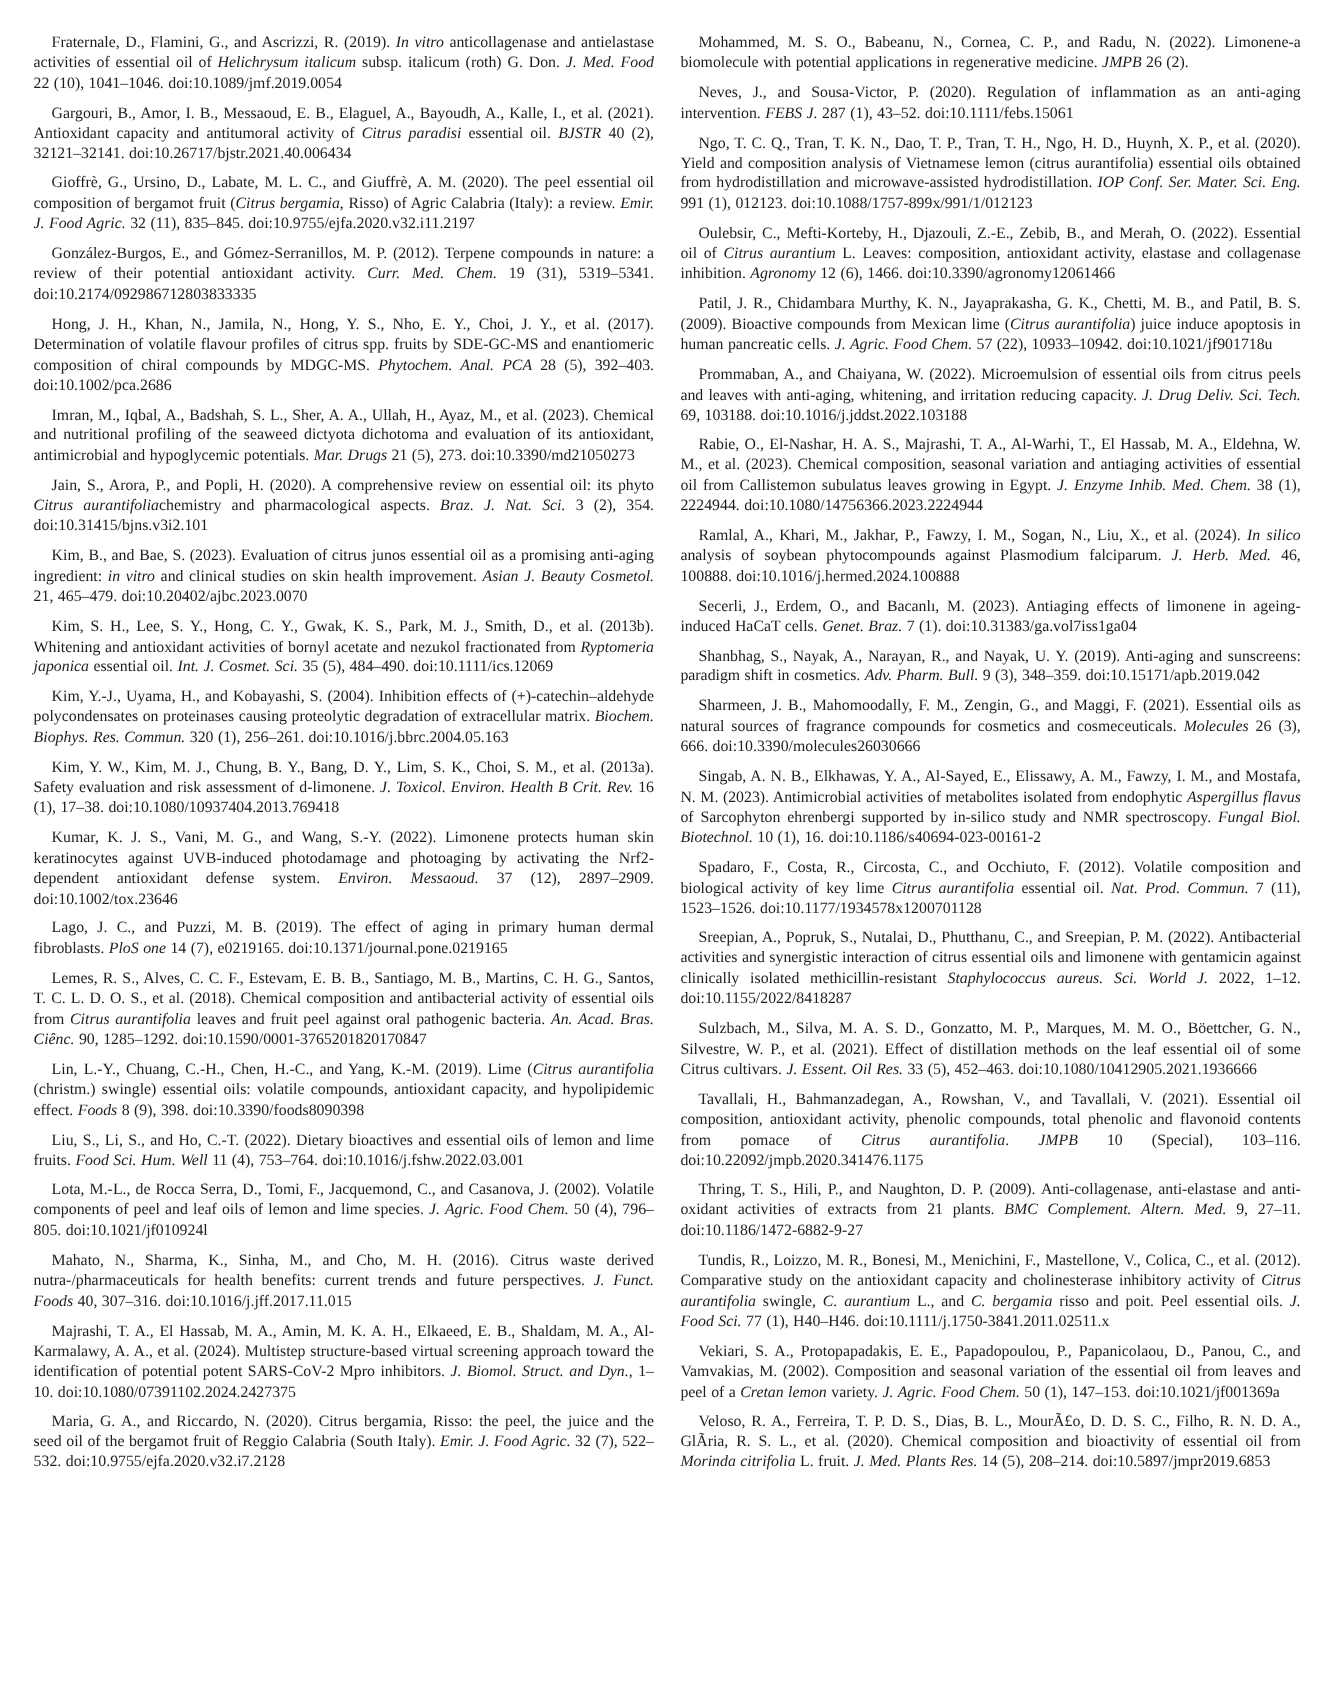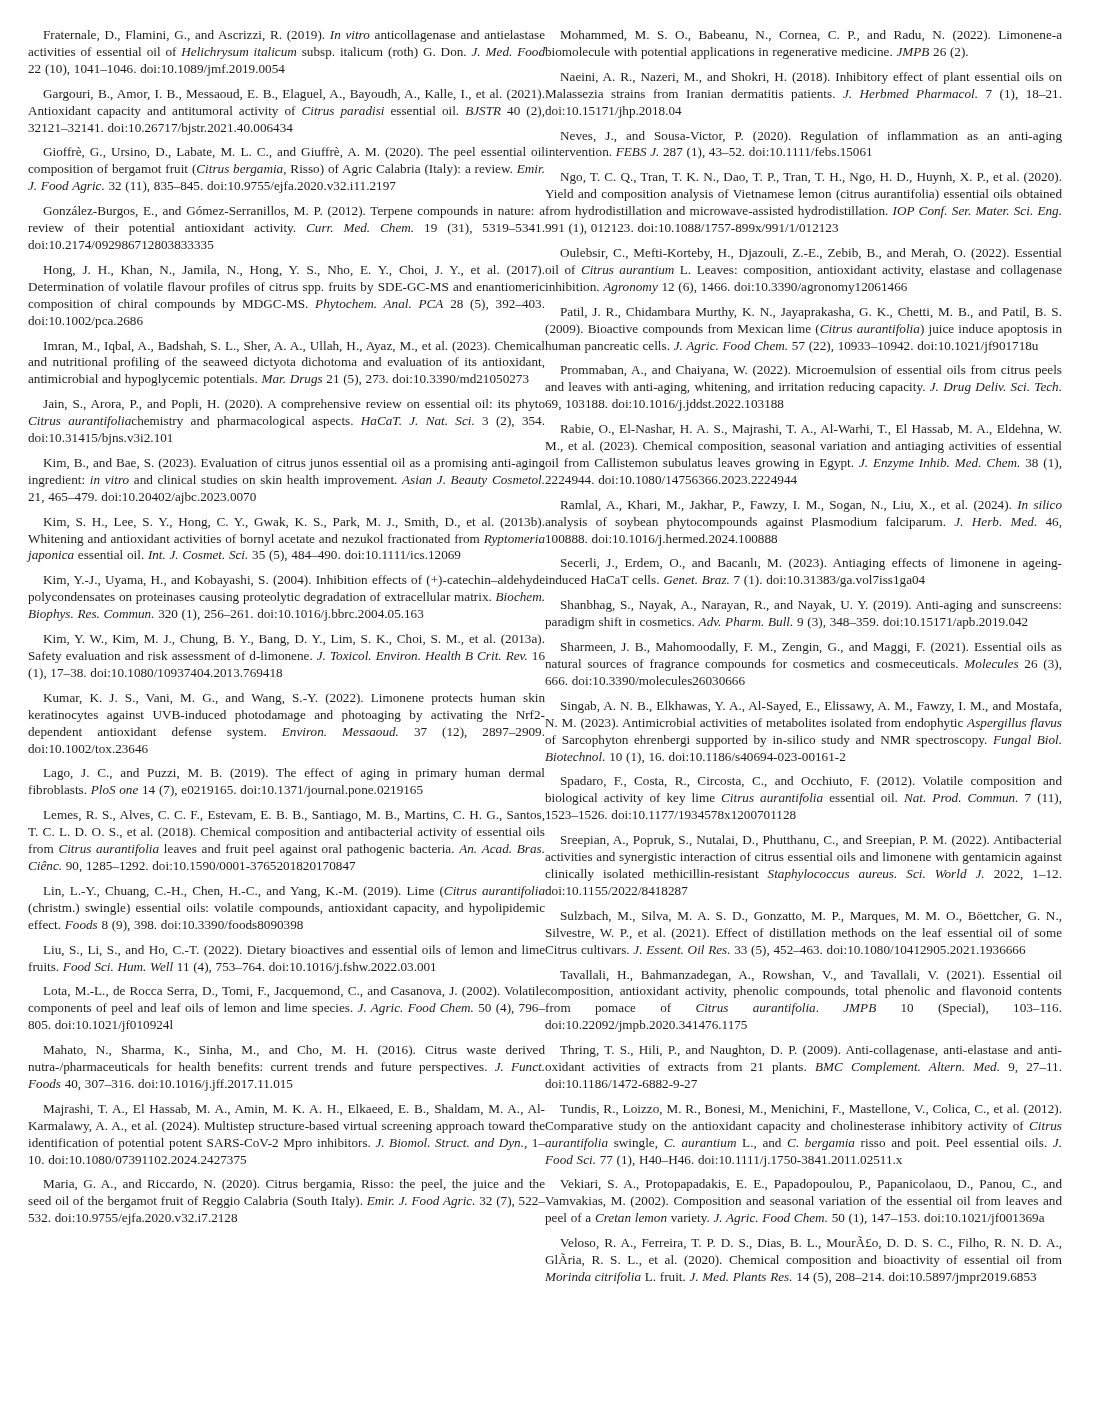--- a/index.html
+++ b/index.html
@@ -13,20 +13,21 @@
     font-family: "Liberation Serif", "DejaVu Serif", serif;
     color: #1e1c1a;
     overflow: hidden;
   }
   .page {
     box-sizing: border-box;
     width: 1100px;
     height: 1407px;
     padding: 27px 16px 20px 28px;
     display: flex;
+    gap: 22px;
   }
   .col {
     width: 517px;
     flex: 0 0 517px;
   }
   .reference {
     margin: 0 0 8px 0;
     font-size: 13.2px;
     line-height: 16.9px;
     text-align: justify;
@@ -41,38 +42,37 @@
 <body style="background: rgb(255, 255, 255); color: rgb(30, 28, 26);">
 
 <div class="page">
   <div class="col" id="col-left">
       <p class="reference"><span>Fraternale, D., Flamini, G., and Ascrizzi, R. (2019). </span><i>In vitro</i><span> anticollagenase and antielastase activities of essential oil of </span><i>Helichrysum italicum</i><span> subsp. italicum (roth) G. Don. </span><i>J. Med. Food</i><span> 22 (10), 1041–1046. doi:10.1089/jmf.2019.0054</span></p>
       <p class="reference"><span>Gargouri, B., Amor, I. B., Messaoud, E. B., Elaguel, A., Bayoudh, A., Kalle, I., et al. (2021). Antioxidant capacity and antitumoral activity of </span><i>Citrus paradisi</i><span> essential oil. </span><i>BJSTR</i><span> 40 (2), 32121–32141. doi:10.26717/bjstr.2021.40.006434</span></p>
       <p class="reference"><span>Gioffrè, G., Ursino, D., Labate, M. L. C., and Giuffrè, A. M. (2020). The peel essential oil composition of bergamot fruit (</span><i>Citrus bergamia</i><span>, Risso) of Agric Calabria (Italy): a review. </span><i>Emir. J. Food Agric.</i><span> 32 (11), 835–845. doi:10.9755/ejfa.2020.v32.i11.2197</span></p>
       <p class="reference"><span>González-Burgos, E., and Gómez-Serranillos, M. P. (2012). Terpene compounds in nature: a review of their potential antioxidant activity. </span><i>Curr. Med. Chem.</i><span> 19 (31), 5319–5341. doi:10.2174/092986712803833335</span></p>
       <p class="reference"><span>Hong, J. H., Khan, N., Jamila, N., Hong, Y. S., Nho, E. Y., Choi, J. Y., et al. (2017). Determination of volatile flavour profiles of citrus spp. fruits by SDE-GC-MS and enantiomeric composition of chiral compounds by MDGC-MS. </span><i>Phytochem. Anal. PCA</i><span> 28 (5), 392–403. doi:10.1002/pca.2686</span></p>
       <p class="reference"><span>Imran, M., Iqbal, A., Badshah, S. L., Sher, A. A., Ullah, H., Ayaz, M., et al. (2023). Chemical and nutritional profiling of the seaweed dictyota dichotoma and evaluation of its antioxidant, antimicrobial and hypoglycemic potentials. </span><i>Mar. Drugs</i><span> 21 (5), 273. doi:10.3390/md21050273</span></p>
-      <p class="reference"><span>Jain, S., Arora, P., and Popli, H. (2020). A comprehensive review on essential oil: its phyto </span><i>Citrus aurantifolia</i><span>chemistry and pharmacological aspects. </span><i>HaCaT. J. Nat. Sci.</i><span> 3 (2), 354. doi:10.31415/bjns.v3i2.101</span></p>
+      <p class="reference"><span>Jain, S., Arora, P., and Popli, H. (2020). A comprehensive review on essential oil: its phyto </span><i>Citrus aurantifolia</i><span>chemistry and pharmacological aspects. </span><i>Braz. J. Nat. Sci.</i><span> 3 (2), 354. doi:10.31415/bjns.v3i2.101</span></p>
       <p class="reference"><span>Kim, B., and Bae, S. (2023). Evaluation of citrus junos essential oil as a promising anti-aging ingredient: </span><i>in vitro</i><span> and clinical studies on skin health improvement. </span><i>Asian J. Beauty Cosmetol.</i><span> 21, 465–479. doi:10.20402/ajbc.2023.0070</span></p>
       <p class="reference"><span>Kim, S. H., Lee, S. Y., Hong, C. Y., Gwak, K. S., Park, M. J., Smith, D., et al. (2013b). Whitening and antioxidant activities of bornyl acetate and nezukol fractionated from </span><i>Ryptomeria japonica</i><span> essential oil. </span><i>Int. J. Cosmet. Sci.</i><span> 35 (5), 484–490. doi:10.1111/ics.12069</span></p>
       <p class="reference"><span>Kim, Y.-J., Uyama, H., and Kobayashi, S. (2004). Inhibition effects of (+)-catechin–aldehyde polycondensates on proteinases causing proteolytic degradation of extracellular matrix. </span><i>Biochem. Biophys. Res. Commun.</i><span> 320 (1), 256–261. doi:10.1016/j.bbrc.2004.05.163</span></p>
       <p class="reference"><span>Kim, Y. W., Kim, M. J., Chung, B. Y., Bang, D. Y., Lim, S. K., Choi, S. M., et al. (2013a). Safety evaluation and risk assessment of d-limonene. </span><i>J. Toxicol. Environ. Health B Crit. Rev.</i><span> 16 (1), 17–38. doi:10.1080/10937404.2013.769418</span></p>
       <p class="reference"><span>Kumar, K. J. S., Vani, M. G., and Wang, S.-Y. (2022). Limonene protects human skin keratinocytes against UVB-induced photodamage and photoaging by activating the Nrf2-dependent antioxidant defense system. </span><i>Environ. Messaoud.</i><span> 37 (12), 2897–2909. doi:10.1002/tox.23646</span></p>
       <p class="reference"><span>Lago, J. C., and Puzzi, M. B. (2019). The effect of aging in primary human dermal fibroblasts. </span><i>PloS one</i><span> 14 (7), e0219165. doi:10.1371/journal.pone.0219165</span></p>
       <p class="reference"><span>Lemes, R. S., Alves, C. C. F., Estevam, E. B. B., Santiago, M. B., Martins, C. H. G., Santos, T. C. L. D. O. S., et al. (2018). Chemical composition and antibacterial activity of essential oils from </span><i>Citrus aurantifolia</i><span> leaves and fruit peel against oral pathogenic bacteria. </span><i>An. Acad. Bras. Ciênc.</i><span> 90, 1285–1292. doi:10.1590/0001-3765201820170847</span></p>
       <p class="reference"><span>Lin, L.-Y., Chuang, C.-H., Chen, H.-C., and Yang, K.-M. (2019). Lime (</span><i>Citrus aurantifolia</i><span> (christm.) swingle) essential oils: volatile compounds, antioxidant capacity, and hypolipidemic effect. </span><i>Foods</i><span> 8 (9), 398. doi:10.3390/foods8090398</span></p>
       <p class="reference"><span>Liu, S., Li, S., and Ho, C.-T. (2022). Dietary bioactives and essential oils of lemon and lime fruits. </span><i>Food Sci. Hum. Well</i><span> 11 (4), 753–764. doi:10.1016/j.fshw.2022.03.001</span></p>
       <p class="reference"><span>Lota, M.-L., de Rocca Serra, D., Tomi, F., Jacquemond, C., and Casanova, J. (2002). Volatile components of peel and leaf oils of lemon and lime species. </span><i>J. Agric. Food Chem.</i><span> 50 (4), 796–805. doi:10.1021/jf010924l</span></p>
       <p class="reference"><span>Mahato, N., Sharma, K., Sinha, M., and Cho, M. H. (2016). Citrus waste derived nutra-/pharmaceuticals for health benefits: current trends and future perspectives. </span><i>J. Funct. Foods</i><span> 40, 307–316. doi:10.1016/j.jff.2017.11.015</span></p>
       <p class="reference"><span>Majrashi, T. A., El Hassab, M. A., Amin, M. K. A. H., Elkaeed, E. B., Shaldam, M. A., Al-Karmalawy, A. A., et al. (2024). Multistep structure-based virtual screening approach toward the identification of potential potent SARS-CoV-2 Mpro inhibitors. </span><i>J. Biomol. Struct. and Dyn.</i><span>, 1–10. doi:10.1080/07391102.2024.2427375</span></p>
       <p class="reference"><span>Maria, G. A., and Riccardo, N. (2020). Citrus bergamia, Risso: the peel, the juice and the seed oil of the bergamot fruit of Reggio Calabria (South Italy). </span><i>Emir. J. Food Agric.</i><span> 32 (7), 522–532. doi:10.9755/ejfa.2020.v32.i7.2128</span></p>
     </div>
   <div class="col" id="col-right">
       <p class="reference"><span>Mohammed, M. S. O., Babeanu, N., Cornea, C. P., and Radu, N. (2022). Limonene-a biomolecule with potential applications in regenerative medicine. </span><i>JMPB</i><span> 26 (2).</span></p>
-      <p class="reference"><span>Naeini, A. R., Nazeri, M., and Shokri, H. (2018). Inhibitory effect of plant essential oils on Malassezia strains from Iranian dermatitis patients. </span><i>J. Herbmed Pharmacol.</i><span> 7 (1), 18–21. doi:10.15171/jhp.2018.04</span></p>
       <p class="reference"><span>Neves, J., and Sousa-Victor, P. (2020). Regulation of inflammation as an anti-aging intervention. </span><i>FEBS J.</i><span> 287 (1), 43–52. doi:10.1111/febs.15061</span></p>
       <p class="reference"><span>Ngo, T. C. Q., Tran, T. K. N., Dao, T. P., Tran, T. H., Ngo, H. D., Huynh, X. P., et al. (2020). Yield and composition analysis of Vietnamese lemon (citrus aurantifolia) essential oils obtained from hydrodistillation and microwave-assisted hydrodistillation. </span><i>IOP Conf. Ser. Mater. Sci. Eng.</i><span> 991 (1), 012123. doi:10.1088/1757-899x/991/1/012123</span></p>
       <p class="reference"><span>Oulebsir, C., Mefti-Korteby, H., Djazouli, Z.-E., Zebib, B., and Merah, O. (2022). Essential oil of </span><i>Citrus aurantium</i><span> L. Leaves: composition, antioxidant activity, elastase and collagenase inhibition. </span><i>Agronomy</i><span> 12 (6), 1466. doi:10.3390/agronomy12061466</span></p>
       <p class="reference"><span>Patil, J. R., Chidambara Murthy, K. N., Jayaprakasha, G. K., Chetti, M. B., and Patil, B. S. (2009). Bioactive compounds from Mexican lime (</span><i>Citrus aurantifolia</i><span>) juice induce apoptosis in human pancreatic cells. </span><i>J. Agric. Food Chem.</i><span> 57 (22), 10933–10942. doi:10.1021/jf901718u</span></p>
       <p class="reference"><span>Prommaban, A., and Chaiyana, W. (2022). Microemulsion of essential oils from citrus peels and leaves with anti-aging, whitening, and irritation reducing capacity. </span><i>J. Drug Deliv. Sci. Tech.</i><span> 69, 103188. doi:10.1016/j.jddst.2022.103188</span></p>
       <p class="reference"><span>Rabie, O., El-Nashar, H. A. S., Majrashi, T. A., Al-Warhi, T., El Hassab, M. A., Eldehna, W. M., et al. (2023). Chemical composition, seasonal variation and antiaging activities of essential oil from Callistemon subulatus leaves growing in Egypt. </span><i>J. Enzyme Inhib. Med. Chem.</i><span> 38 (1), 2224944. doi:10.1080/14756366.2023.2224944</span></p>
       <p class="reference"><span>Ramlal, A., Khari, M., Jakhar, P., Fawzy, I. M., Sogan, N., Liu, X., et al. (2024). </span><i>In silico</i><span> analysis of soybean phytocompounds against Plasmodium falciparum. </span><i>J. Herb. Med.</i><span> 46, 100888. doi:10.1016/j.hermed.2024.100888</span></p>
       <p class="reference"><span>Secerli, J., Erdem, O., and Bacanlı, M. (2023). Antiaging effects of limonene in ageing-induced HaCaT cells. </span><i>Genet. Braz.</i><span> 7 (1). doi:10.31383/ga.vol7iss1ga04</span></p>
       <p class="reference"><span>Shanbhag, S., Nayak, A., Narayan, R., and Nayak, U. Y. (2019). Anti-aging and sunscreens: paradigm shift in cosmetics. </span><i>Adv. Pharm. Bull.</i><span> 9 (3), 348–359. doi:10.15171/apb.2019.042</span></p>
       <p class="reference"><span>Sharmeen, J. B., Mahomoodally, F. M., Zengin, G., and Maggi, F. (2021). Essential oils as natural sources of fragrance compounds for cosmetics and cosmeceuticals. </span><i>Molecules</i><span> 26 (3), 666. doi:10.3390/molecules26030666</span></p>

